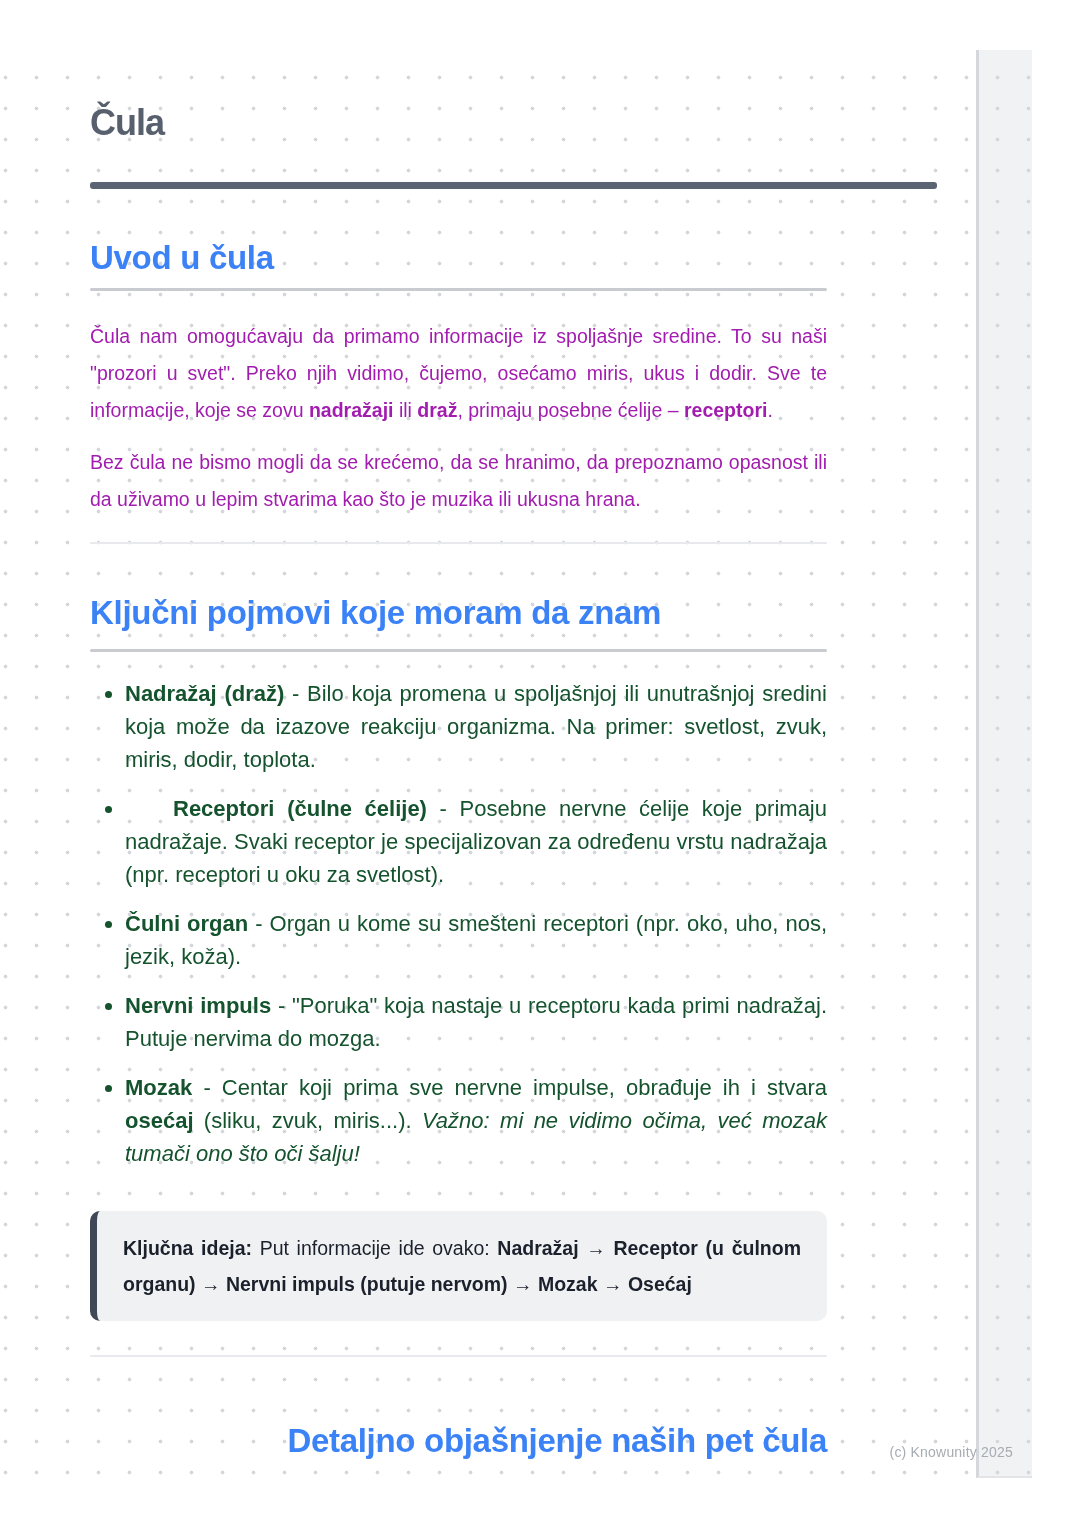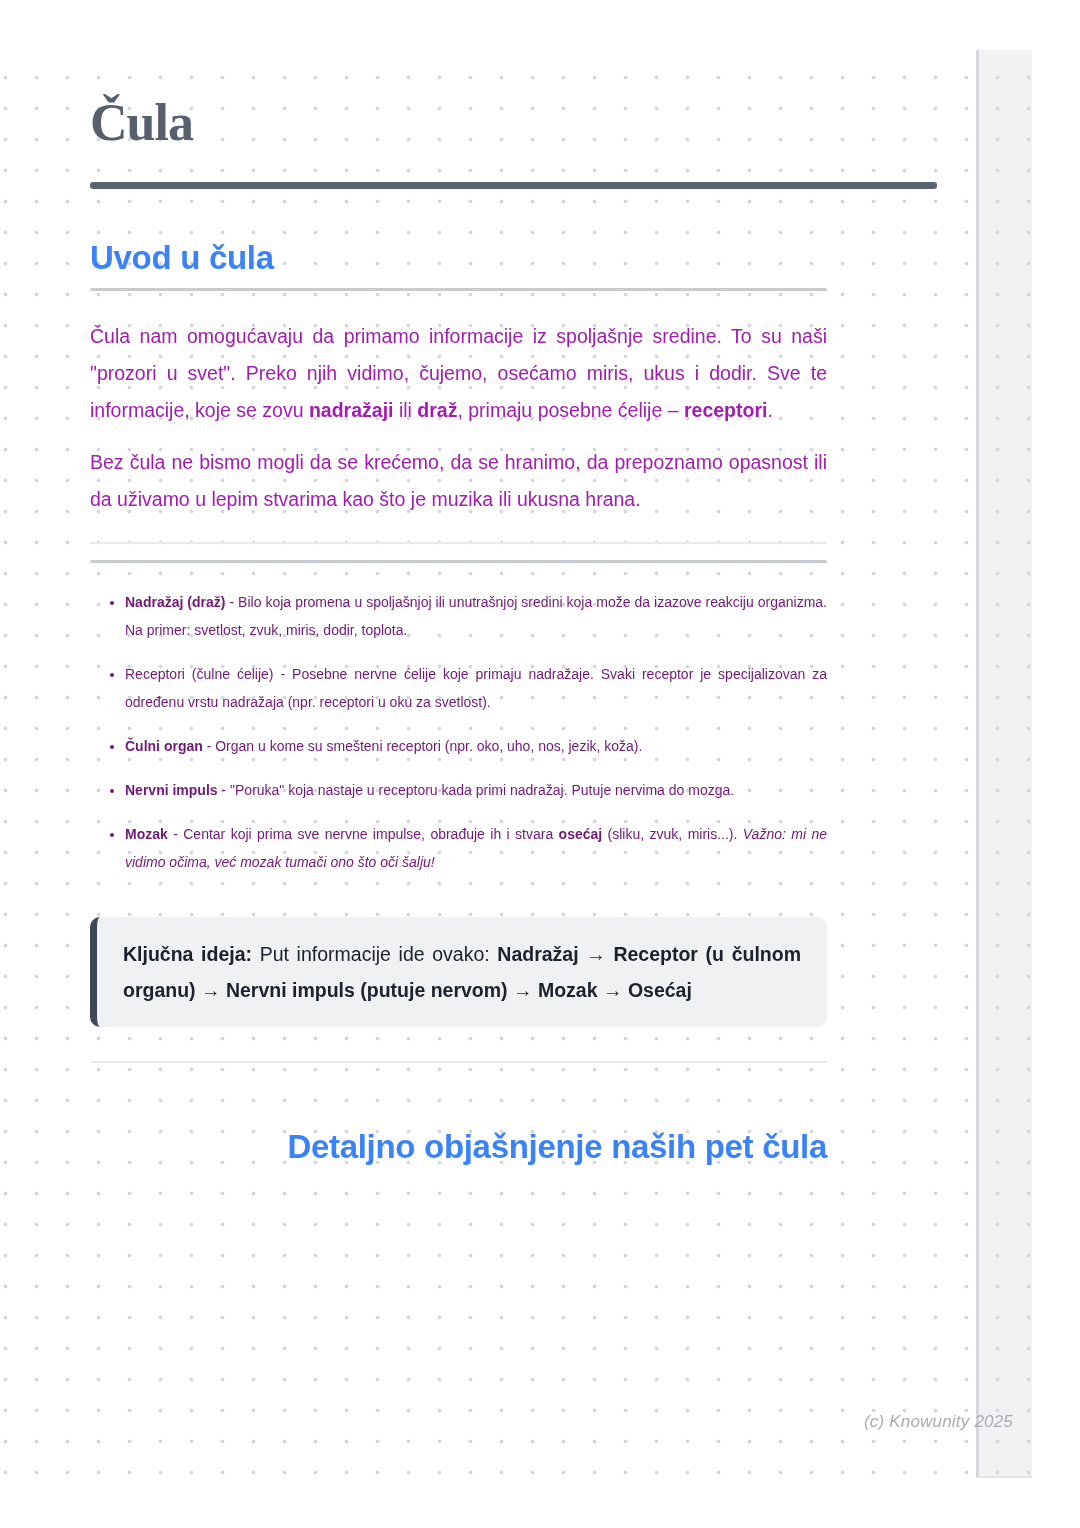--- a/index.html
+++ b/index.html
@@ -15,51 +15,51 @@
   }
   
   .dots {
     position:absolute; left:0; top:55px; width:1032px; height:1425px;
     background-image:radial-gradient(circle, #d4d8dd 1.7px, transparent 2.2px);
     background-size:31px 31px; background-position:21px 7px;
     pointer-events:none;
   }
   .content { position:absolute; left:90px; top:0; width:737px; color:#212734; }
   .doc-title {
-    margin-top:95px; font-size:52px; line-height:56px; font-weight:700;
-    letter-spacing:-1px; color:#58606d;font-family:Liberation Serif, serif;
+    margin-top:95px; font-size:36px; line-height:56px; font-weight:700;
+    letter-spacing:-1px; color:#58606d;
   }
   .title-rule { margin-top:31px; width:847px; height:7px; background:#5b6472; border-radius:3px; }
   .section-heading {
     font-size:33px; line-height:40px; font-weight:700; color:#3b82f6; letter-spacing:-0.3px;
   }
   .h-intro    { margin-top:49px; }
   .h-terms    { margin-top:49px; }
   .h-details  { margin-top:64px;text-align:right; }
   .heading-underline { margin-top:10px; width:737px; height:3px; background:#c8ccd1; border-radius:2px; }
   .heading-underline.tight { margin-top:16px; }
   .para { font-size:19.5px; line-height:37px; text-align:justify; color:#a21caf; }
   .p1 { margin-top:27px; }
   .p2 { margin-top:15px; }
   .divider { height:2px; background:#e7e9ec; border-radius:1px; width:737px; }
   .d1 { margin-top:24px; }
   .d2 { margin-top:34px; }
   .terms-list { margin-top:25px; padding-left:35px; list-style:disc outside; }
   .terms-list li {
-    font-size:14px; line-height:28px; text-align:justify; margin-bottom:16px; color:#701a75;
+    font-size:22px; line-height:33px; text-align:justify; margin-bottom:16px; color:#14532d;
   }
   .terms-list li:last-child { margin-bottom:0; }
   .callout {
     margin-top:41px; background:#f0f1f3; border-left:7px solid #3e4857;
     border-radius:10px; padding:19px 26px 19px 26px;
     font-size:19.5px; line-height:36px; text-align:justify; color:#1b212c;
   }
   .footer-credit {
-    position:absolute; top:1412px; right:67px;
-    font-size:17px; color:#a7acb3; letter-spacing:0.2px;font-style:italic;
+    position:absolute; top:1444px; right:67px;
+    font-size:14px; color:#a7acb3; letter-spacing:0.2px;
   }
 </style>
 </head>
 <body>
 
 <div class="screen">
 
   <div class="page-edge"></div>
   <div class="dots"></div>
 
@@ -69,25 +69,26 @@
     <div class="title-rule"></div>
 
     <h2 class="section-heading h-intro">Uvod u čula</h2>
     <div class="heading-underline"></div>
 
     <p class="para p1"><span>Čula nam omogućavaju da primamo informacije iz spoljašnje sredine. To su naši "prozori u svet". Preko njih vidimo, čujemo, osećamo miris, ukus i dodir. Sve te informacije, koje se zovu </span><span style="font-weight: 700;">nadražaji</span><span> ili </span><span style="font-weight: 700;">draž</span><span>, primaju posebne ćelije – </span><span style="font-weight: 700;">receptori</span><span>.</span></p>
     <p class="para p2"><span>Bez čula ne bismo mogli da se krećemo, da se hranimo, da prepoznamo opasnost ili da uživamo u lepim stvarima kao što je muzika ili ukusna hrana.</span></p>
 
     <div class="divider d1"></div>
 
+    <h2 class="section-heading h-terms">Ključni pojmovi koje moram da znam</h2>
     <div class="heading-underline tight"></div>
 
     <ul class="terms-list">
       <li><span style="font-weight: 700;">Nadražaj (draž)</span><span> - Bilo koja promena u spoljašnjoj ili unutrašnjoj sredini koja može da izazove reakciju organizma. Na primer: svetlost, zvuk, miris, dodir, toplota.</span></li>
-      <li><span style="font-weight: 400;">Receptori (čulne ćelije)</span><span> - Posebne nervne ćelije koje primaju nadražaje. Svaki receptor je specijalizovan za određenu vrstu nadražaja (npr. receptori u oku za svetlost).</span></li>
+      <li><span style="font-weight: 700; margin-left: 48px;">Receptori (čulne ćelije)</span><span> - Posebne nervne ćelije koje primaju nadražaje. Svaki receptor je specijalizovan za određenu vrstu nadražaja (npr. receptori u oku za svetlost).</span></li>
       <li><span style="font-weight: 700;">Čulni organ</span><span> - Organ u kome su smešteni receptori (npr. oko, uho, nos, jezik, koža).</span></li>
       <li><span style="font-weight: 700;">Nervni impuls</span><span> - "Poruka" koja nastaje u receptoru kada primi nadražaj. Putuje nervima do mozga.</span></li>
       <li><span style="font-weight: 700;">Mozak</span><span> - Centar koji prima sve nervne impulse, obrađuje ih i stvara </span><span style="font-weight: 700;">osećaj</span><span> (sliku, zvuk, miris...). </span><span style="font-style: italic;">Važno: mi ne vidimo očima, već mozak tumači ono što oči šalju!</span></li>
     </ul>
 
     <div class="callout"><span style="font-weight: 700;">Ključna ideja:</span><span> Put informacije ide ovako: </span><span style="font-weight: 700;">Nadražaj → Receptor (u čulnom organu) → Nervni impuls (putuje nervom) → Mozak → Osećaj</span></div>
 
     <div class="divider d2"></div>
 
     <h2 class="section-heading h-details">Detaljno objašnjenje naših pet čula</h2>

